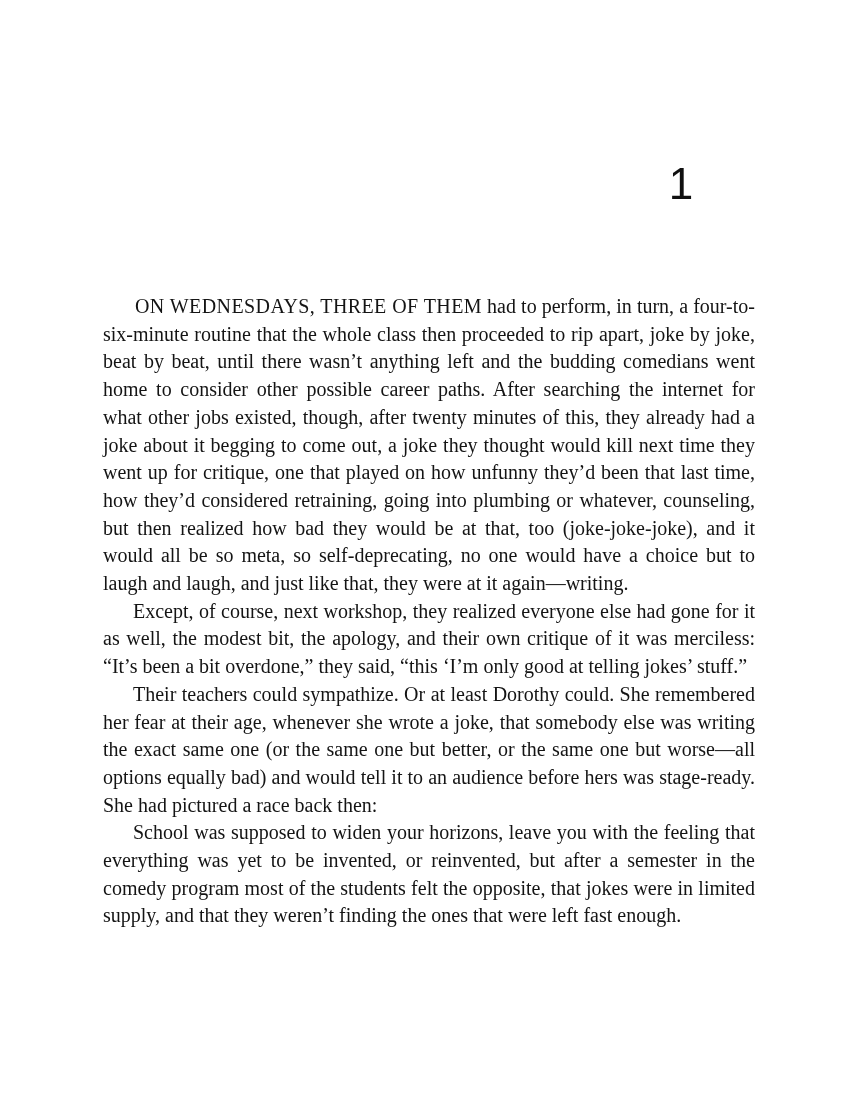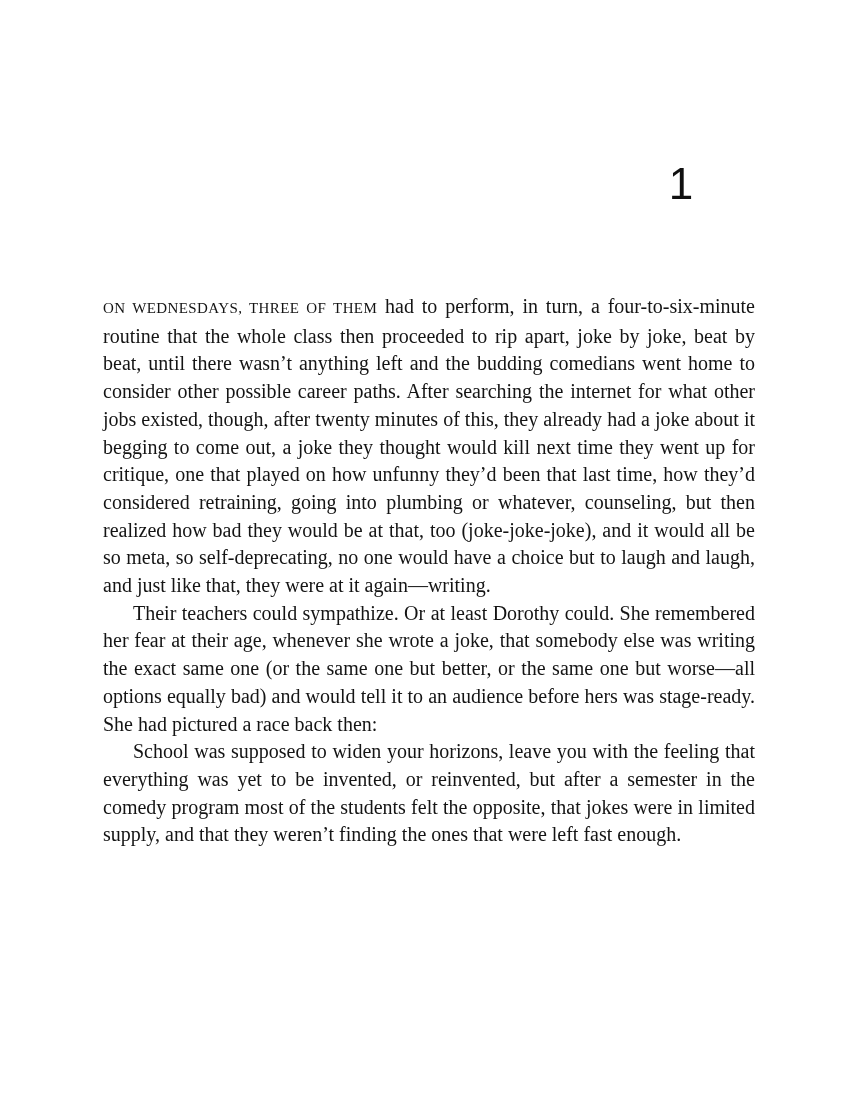--- a/index.html
+++ b/index.html
@@ -38,35 +38,37 @@
     text-align: justify;
   }
   .body-text p {
     margin: 0;
     padding: 0;
   }
   .body-text p.indent {
     text-indent: 30px;
   }
   .small-caps {
-    font-size: 15px;
+    font-size: 20px;
     letter-spacing: 0.4px;
+    margin-left: 32px;
   }
 </style>
 </head>
 <body>
 
 <div class="page">
 
   <div class="chapter-number">1</div>
 
   <div class="body-text">
 
     <p><span class="small-caps">ON WEDNESDAYS, THREE OF THEM</span><span> had to perform, in turn, a four-to-six-minute routine that the whole class then proceeded to rip apart, joke by joke, beat by beat, until there wasn’t anything left and the budding comedians went home to consider other possible career paths. After searching the internet for what other jobs existed, though, after twenty minutes of this, they already had a joke about it begging to come out, a joke they thought would kill next time they went up for critique, one that played on how unfunny they’d been that last time, how they’d considered retraining, going into plumbing or whatever, counseling, but then realized how bad they would be at that, too (joke-joke-joke), and it would all be so meta, so self-deprecating, no one would have a choice but to laugh and laugh, and just like that, they were at it again—writing.</span></p>
 
+    <p class="indent">Except, of course, next workshop, they realized everyone else had gone for it as well, the modest bit, the apology, and their own critique of it was merciless: “It’s been a bit overdone,” they said, “this ‘I’m only good at telling jokes’ stuff.”</p>
 
     <p class="indent">Their teachers could sympathize. Or at least Dorothy could. She remembered her fear at their age, whenever she wrote a joke, that somebody else was writing the exact same one (or the same one but better, or the same one but worse—all options equally bad) and would tell it to an audience before hers was stage-ready. She had pictured a race back then:</p>
 
     <p class="indent">School was supposed to widen your horizons, leave you with the feeling that everything was yet to be invented, or reinvented, but after a semester in the comedy program most of the students felt the opposite, that jokes were in limited supply, and that they weren’t finding the ones that were left fast enough.</p>
 
   </div>
 
 </div>
 
 </body></html>

